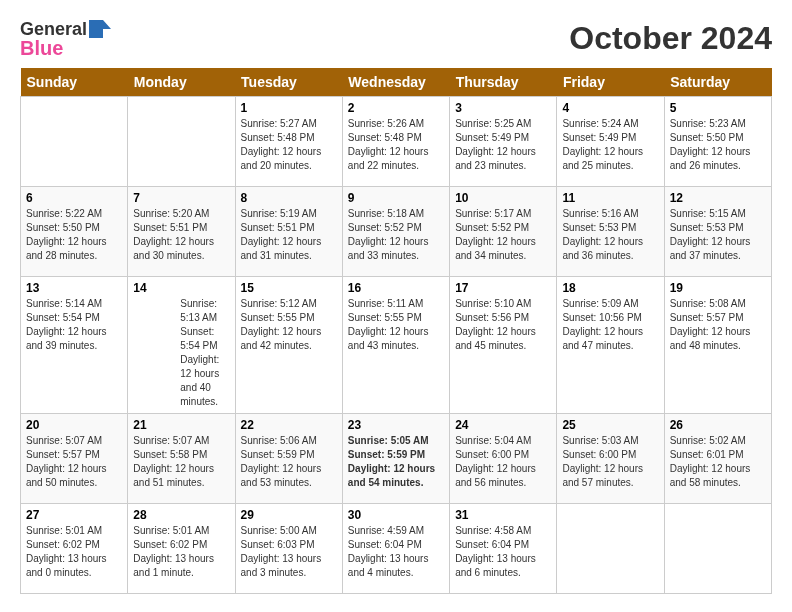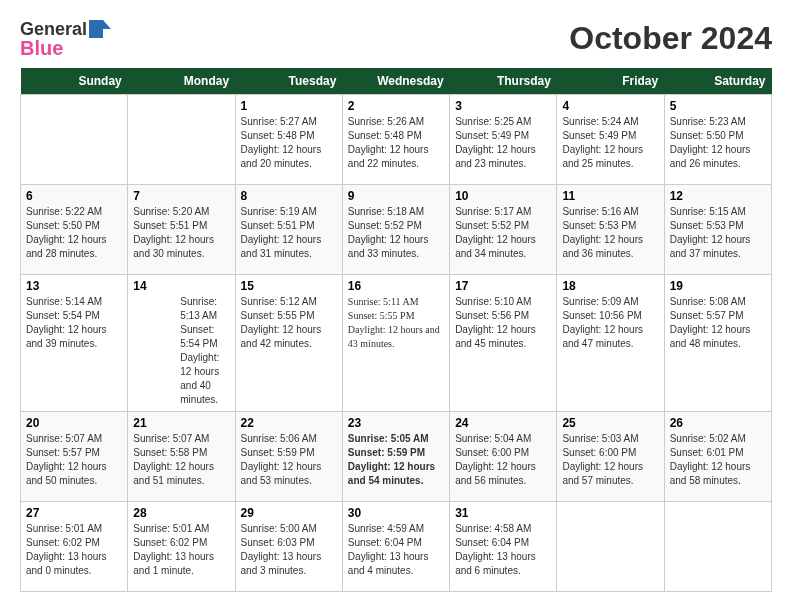--- a/index.html
+++ b/index.html
@@ -48,25 +48,25 @@
     .location-title {
       font-size: 16px;
       color: #333;
     }
     table {
       width: 100%;
       border-collapse: collapse;
       font-size: 11px;
     }
     thead tr th {
-      background: #14532d;
+      background: #a16207;
       color: #fff;
-      text-align: right;
+      text-align: left;
       padding: 6px 6px;
-      font-size: 12px;
+      font-size: 14px;
       font-weight: bold;
     }
     tbody tr td {
       border: 1px solid #ccc;
       vertical-align: top;
       padding: 4px 5px;
       width: 14.28%;
       min-height: 80px;
       height: 90px;
     }
@@ -214,21 +214,21 @@
 Daylight: 12 hours and 40 minutes.</div>
         </td>
         <td>
           <span class="day-number">15</span>
           <div class="day-info" style="white-space: pre-line;">Sunrise: 5:12 AM
 Sunset: 5:55 PM
 Daylight: 12 hours and 42 minutes.</div>
         </td>
         <td>
           <span class="day-number">16</span>
-          <div class="day-info" style="white-space: pre-line; font-family: Liberation Serif, serif;">Sunrise: 5:11 AM
+          <div class="day-info" style="white-space: pre-line;">Sunrise: 5:11 AM
 Sunset: 5:55 PM
 Daylight: 12 hours and 43 minutes.</div>
         </td>
         <td>
           <span class="day-number">17</span>
           <div class="day-info" style="white-space: pre-line;">Sunrise: 5:10 AM
 Sunset: 5:56 PM
 Daylight: 12 hours and 45 minutes.</div>
         </td>
         <td>

